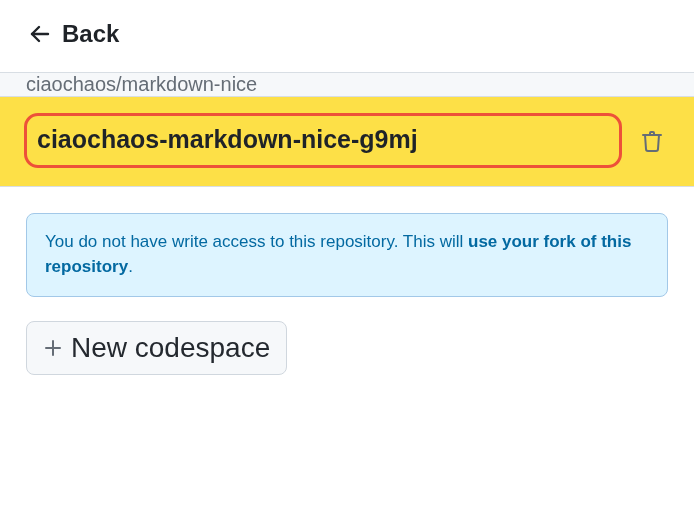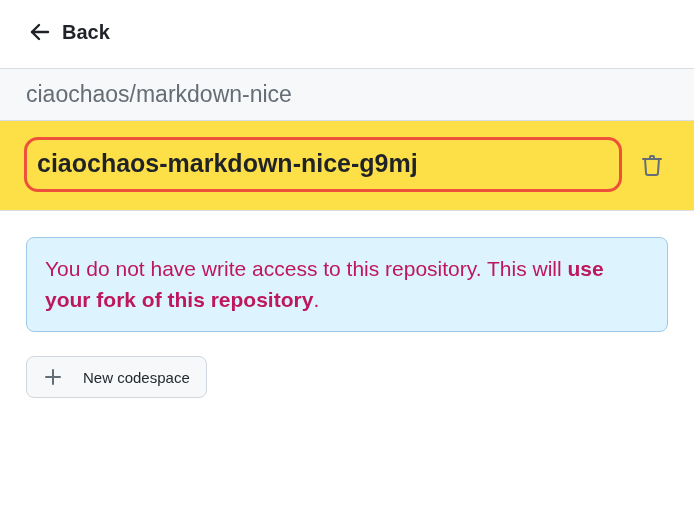--- a/index.html
+++ b/index.html
@@ -13,36 +13,36 @@
   .header-row {
     display: flex;
     align-items: center;
     padding: 14px 26px 18px 26px;
     background: #ffffff;
   }
   .back-btn {
     display: inline-flex;
     align-items: center;
     gap: 10px;
-    font-size: 20px;
+    font-size: 24px;
     font-weight: 600;
     color: #1f2328;
     background: none;
     border: none;
     cursor: pointer;
     padding: 6px 2px;
   }
   .back-btn svg { display: block; }
   .repo-bar {
     background: #f6f8fa;
     border-top: 1px solid #d8dee4;
     border-bottom: 1px solid #d8dee4;
-    padding: 12px 26px;
+    padding: 0 26px;
     color: #656d76;
-    font-size: 23px;
+    font-size: 20px;
   }
   .codespace-row {
     display: flex;
     align-items: center;
     justify-content: space-between;
     padding: 16px 24px 18px 24px;
     border-bottom: 1px solid #d8dee4;
     gap: 12px;
     background: #fde047;
   }
@@ -76,33 +76,33 @@
   .delete-btn svg { display: block; }
   .info-section {
     padding: 26px 26px 0 26px;
     background: #ffffff;
   }
   .info-flash {
     background: #ddf4ff;
     border: 1px solid #a2c8e8;
     border-radius: 8px;
     padding: 16px 18px;
-    font-size: 21px;
-    color: #be185d;
+    font-size: 17px;
+    color: #0369a1;
     line-height: 1.45;
   }
   .info-flash .bold { font-weight: 600; }
   .new-cs-row {
     padding: 24px 26px 0 26px;
   }
   .new-cs-btn {
     display: inline-flex;
     align-items: center;
-    gap: 20px;
-    font-size: 15px;
+    gap: 8px;
+    font-size: 28px;
     font-weight: 500;
     color: #24292f;
     background: #f6f8fa;
     border: 1px solid #d0d7de;
     border-radius: 8px;
     padding: 10px 16px;
     cursor: pointer;
   }
   .new-cs-btn svg { display: block; }
 </style>

